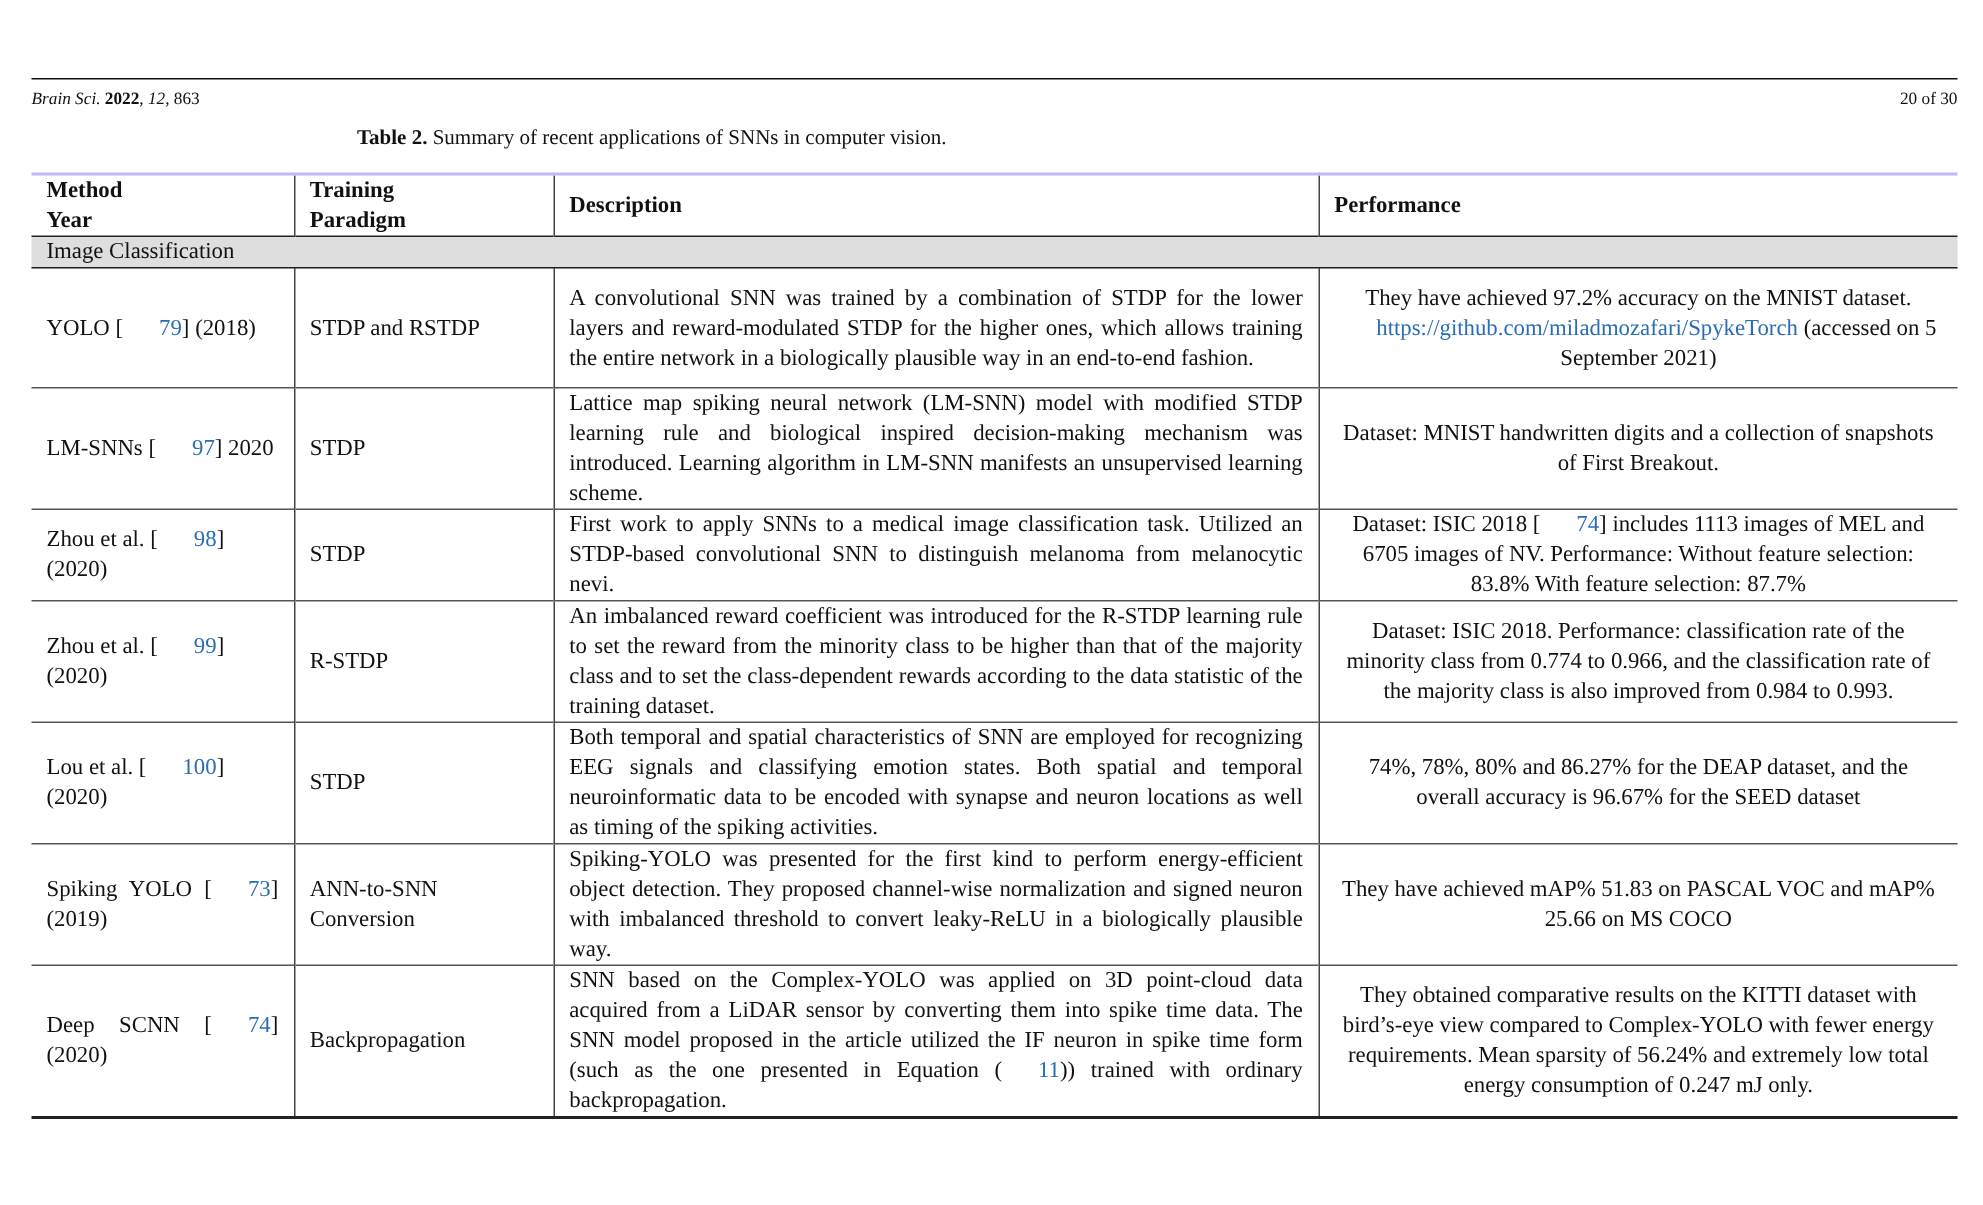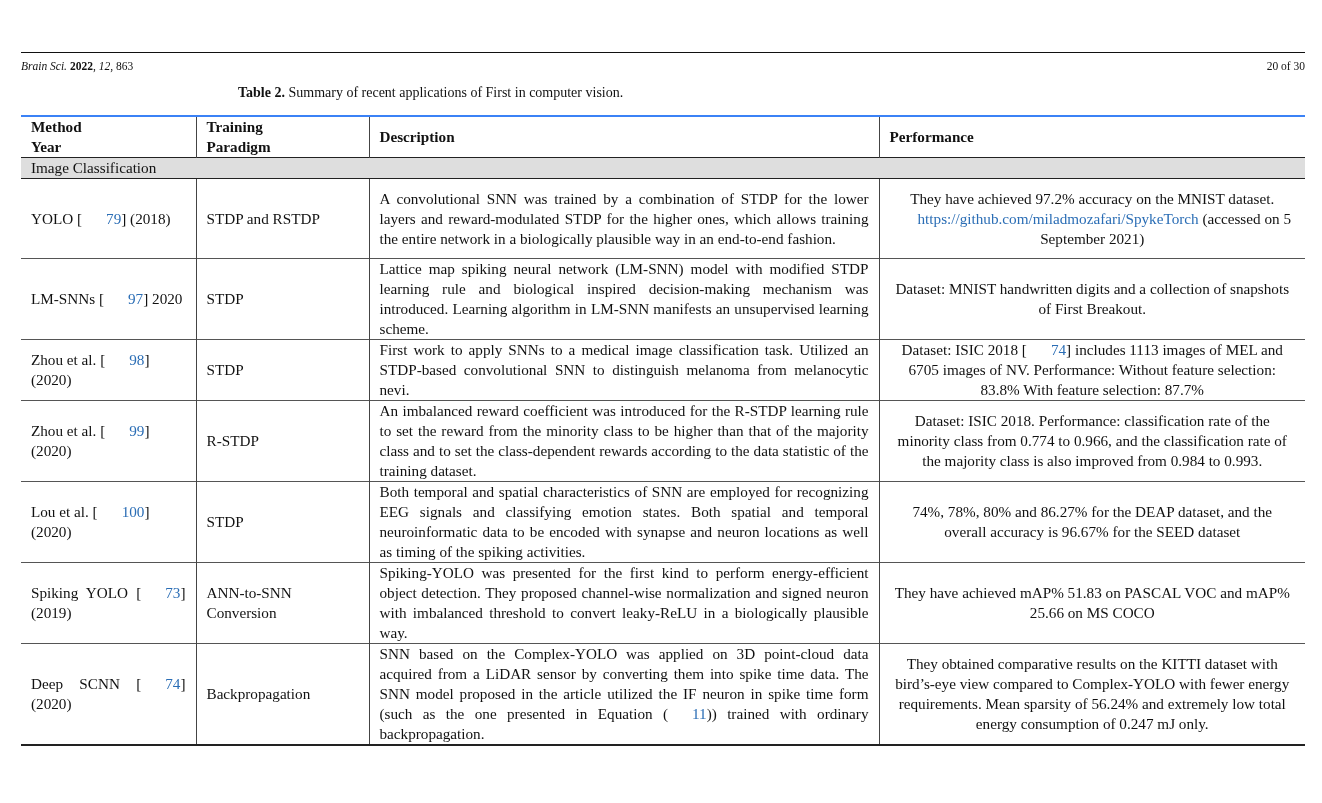--- a/index.html
+++ b/index.html
@@ -23,21 +23,21 @@
   .caption b { font-weight: bold; margin-top: 36px; }
   table {
     position: absolute; left: 21px; top: 115px; width: 1284px;
     border-collapse: collapse; font-size: 15.2px; line-height: 20px;
   }
   table td, table th {
     padding: 0 10px; vertical-align: middle; text-align: left;
     border-left: 1px solid #444;
   }
   table td:first-child, table th:first-child { border-left: none; }
-  thead tr { border-top: 2px solid #3b82f6; }
+  thead tr { border-top: 2px solid #c4b5fd; }
   thead th { font-weight: bold; height: 38px; }
   .section-row td {
     background: #dedede; border-top: 1px solid #222; border-bottom: 1px solid #222;
     height: 20px; line-height: 18px; border-left: none;
   }
   .data-row { border-bottom: 1px solid #555; }
   .data-row.last { border-bottom: 2px solid #222; }
   .desc { text-align: justify; text-align-last: left; }
   .perf { text-align: center; }
   .justify { text-align: justify; text-align-last: justify; font-family: Liberation Serif, serif; }
@@ -50,21 +50,21 @@
 </head>
 <body>
 
 <div class="running-head">
   <span class="journal"><i>Brain Sci.</i> <b>2022</b>, <i>12</i>, <span>863</span></span>
   <span>20 of 30</span>
 </div>
 <div class="head-rule"></div>
 
 <div class="caption">
-  <b>Table 2.</b> <span>Summary of recent applications of First in computer vision.</span>
+  <b>Table 2.</b> <span>Summary of recent applications of SNNs in computer vision.</span>
 </div>
 
 <table>
   <colgroup>
       <col class="c1">
       <col class="c2">
       <col class="c3">
       <col class="c4">
     </colgroup>
   <thead>

